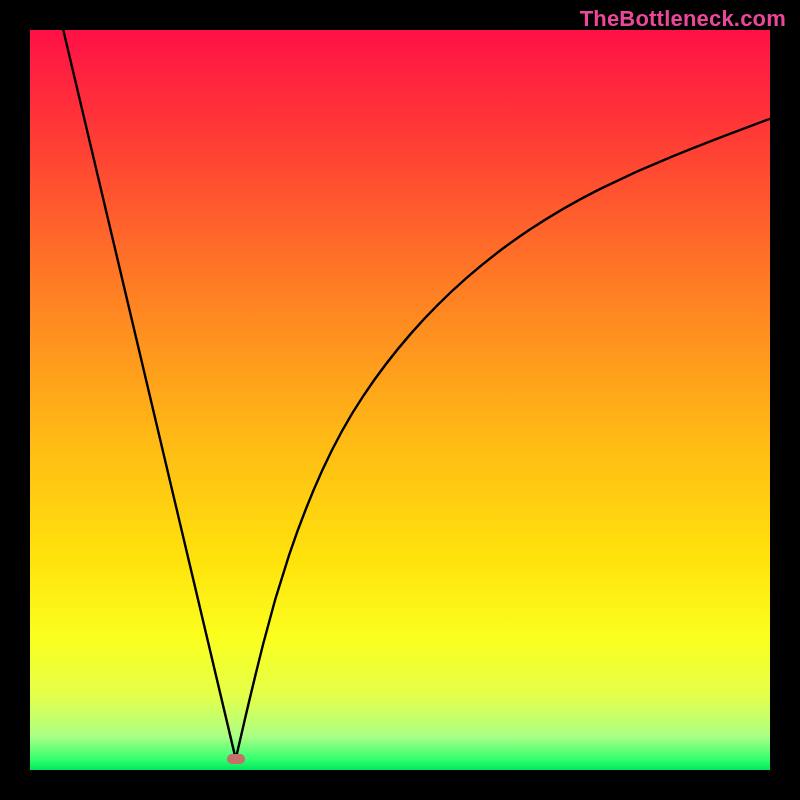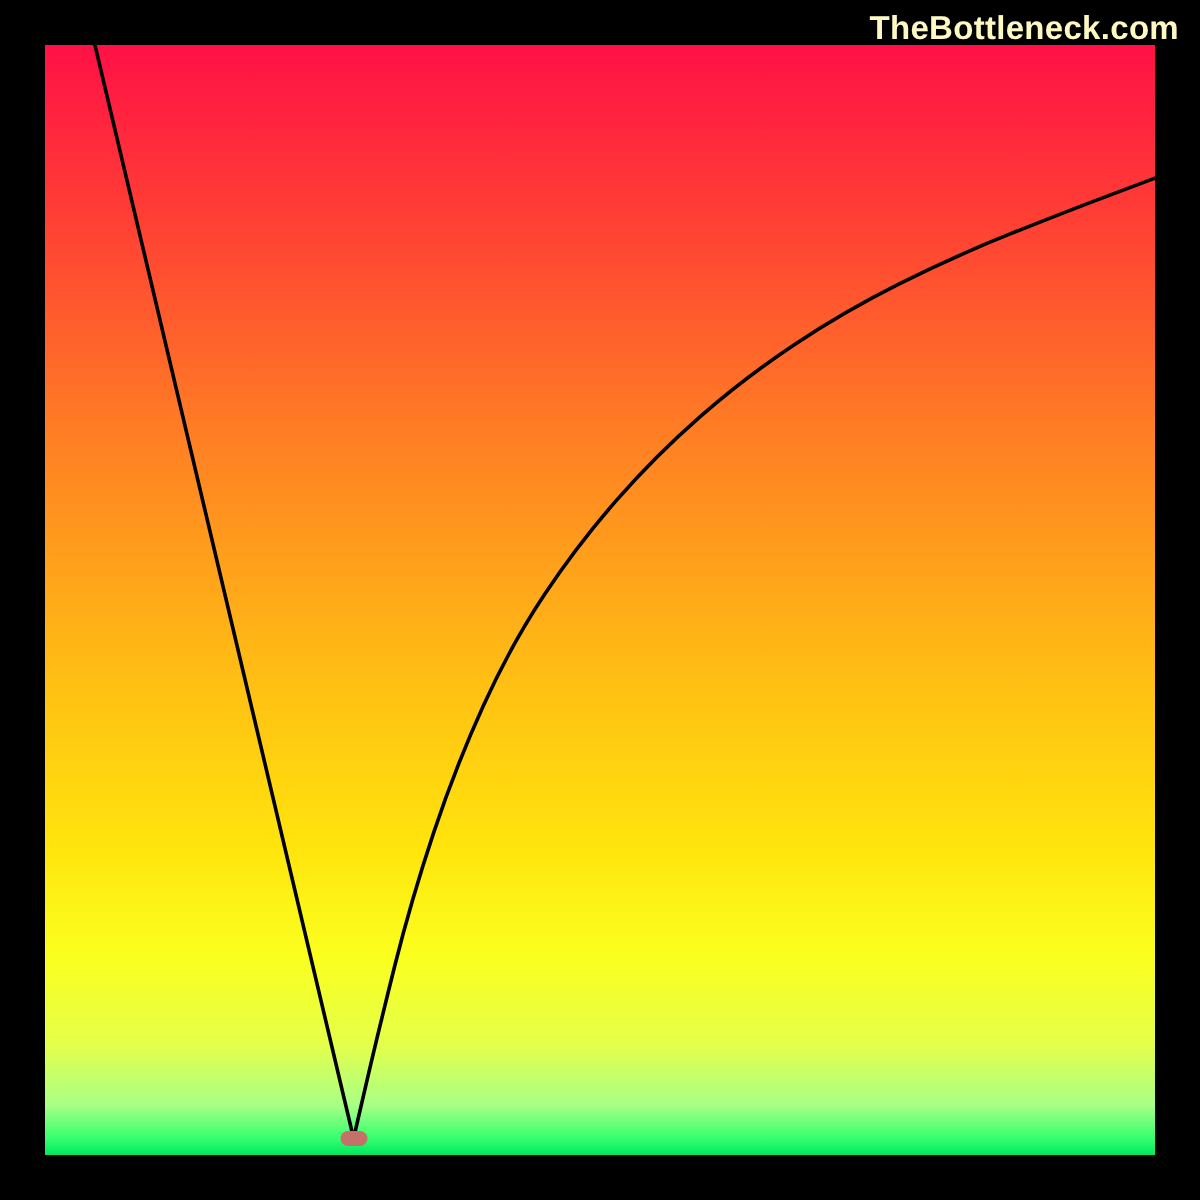--- a/index.html
+++ b/index.html
@@ -15,21 +15,21 @@
     top: 0;
     left: 0;
     width: 800px;
     height: 800px;
     background: #000;
   }
   .watermark {
     position: absolute;
     top: 6px;
     right: 14px;
-    color: #fef9c3;
+    color: #ec4899;
     font-size: 22px;
     font-weight: 600;
     letter-spacing: 0.2px;
     z-index: 5;
   }
   .plot {
     position: absolute;
     top: 30px;
     left: 30px;
     width: 740px;

